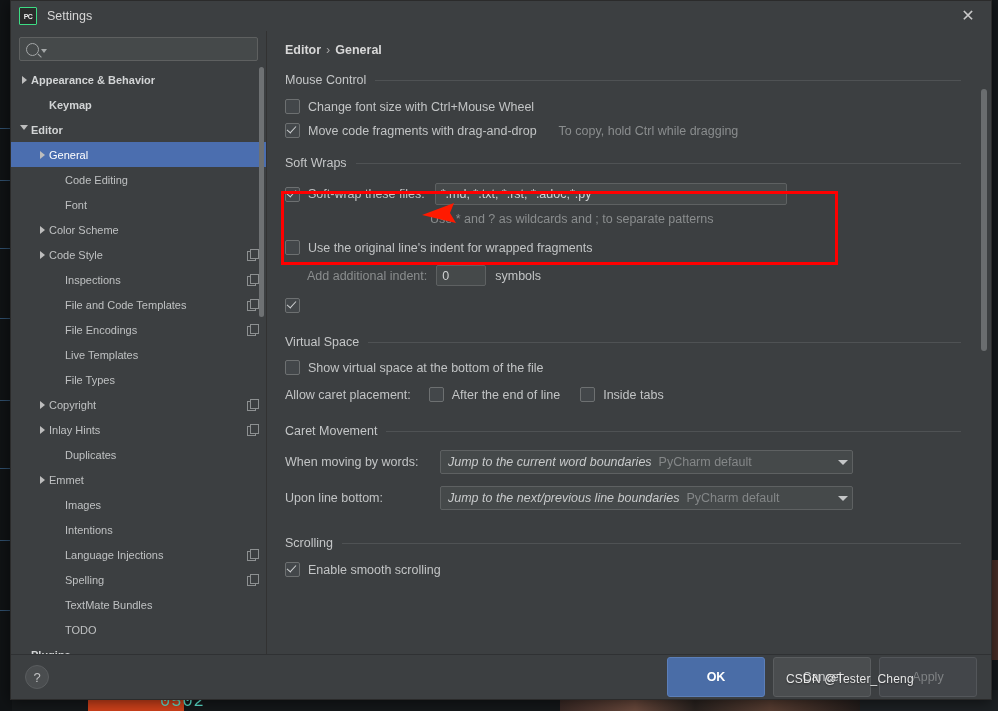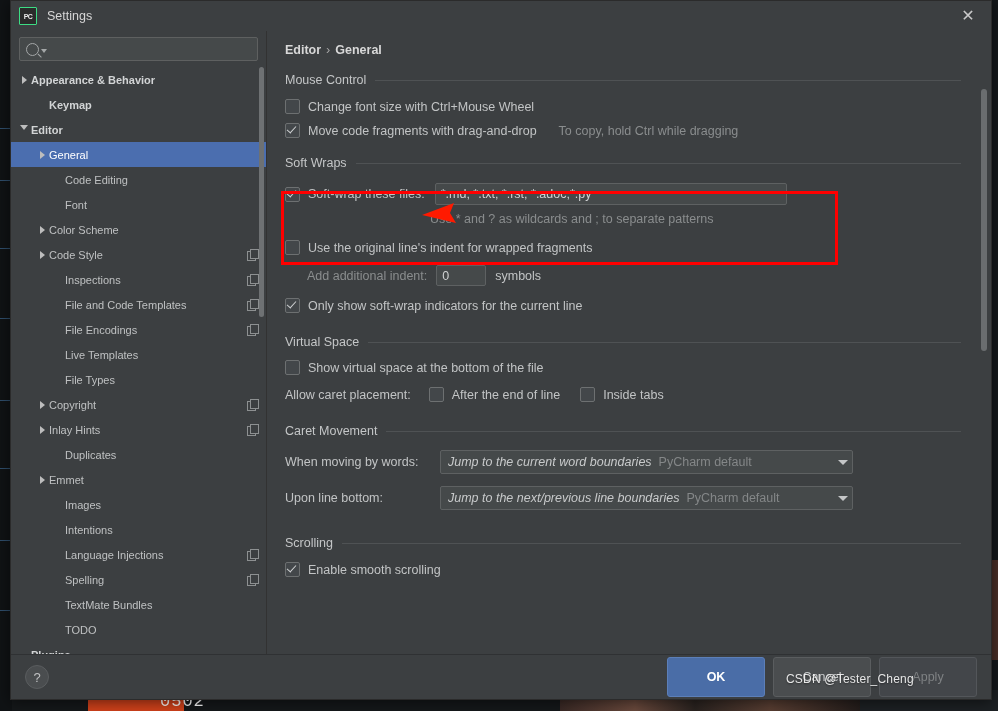--- a/index.html
+++ b/index.html
@@ -10,21 +10,21 @@
     font-size:12px;color:#bbbbbb;
     -webkit-font-smoothing:antialiased;
   }
 
   
   #backdrop{position:absolute;inset:0;background:#15181a;}
   #backdrop .ln{position:absolute;left:0;width:12px;height:1px;background:#2f4f6d;}
   #backdrop .editorstrip{position:absolute;left:0;top:0;width:12px;height:711px;background:#101315;}
   #backdrop .rightstrip{position:absolute;right:0;top:0;width:8px;height:711px;background:#14181b;}
   #bg-orange{position:absolute;left:88px;top:698px;width:96px;height:13px;background:#d2421b;}
-  #bg-num{position:absolute;left:160px;top:692px;color:#ffffff;font-size:17px;font-family:"Liberation Mono","DejaVu Sans Mono",monospace;letter-spacing:1px;}
+  #bg-num{position:absolute;left:160px;top:692px;color:#5eead4;font-size:17px;font-family:"Liberation Mono","DejaVu Sans Mono",monospace;letter-spacing:1px;}
   #bg-photo{position:absolute;left:560px;top:690px;width:300px;height:21px;
      background:linear-gradient(90deg,#3b2a26 0%,#6b4a3d 25%,#2a2320 45%,#5a3f33 70%,#241d1b 100%);}
   #bg-photo2{position:absolute;left:860px;top:690px;width:138px;height:21px;background:#1d2124;}
   #bg-right-b{position:absolute;right:0;top:560px;width:8px;height:100px;background:#4a2f28;}
 
   
   #dialog{
     position:absolute;left:10px;top:0;width:980px;height:698px;
     background:#3c3f41;border:1px solid #2b2b2b;
     box-shadow:0 2px 14px rgba(0,0,0,.55);
@@ -304,21 +304,20 @@
         <span class="cb"></span>
         <span class="cblabel">Use the original line's indent for wrapped fragments</span>
       </div>
       <div class="line" style="margin-top:10px;margin-left:40px">
         <span class="hint">Add additional indent:</span>
         <span class="tf" style="margin-left:9px;width:38px;height:19px">0</span>
         <span class="cblabel" style="margin-left:9px">symbols</span>
       </div>
       <div class="line" style="margin-top:12px">
         <span class="cb on"></span>
-        <span class="cblabel">Only show soft-wrap indicators for the current line</span>
       </div>
 
       <div class="sect" style="margin-top:22px">
         <span class="t">Virtual Space</span>
         <span class="ln"></span>
       </div>
       <div class="line" style="margin-top:11px">
         <span class="cb"></span>
         <span class="cblabel">Show virtual space at the bottom of the file</span>
       </div>

